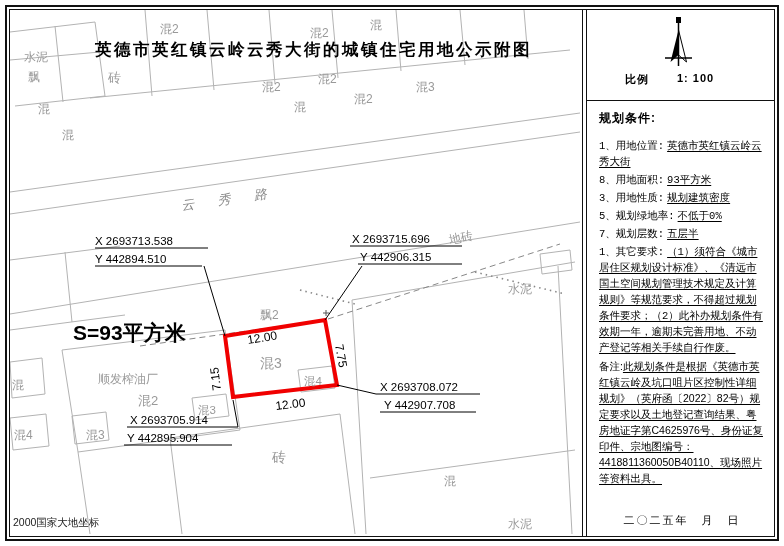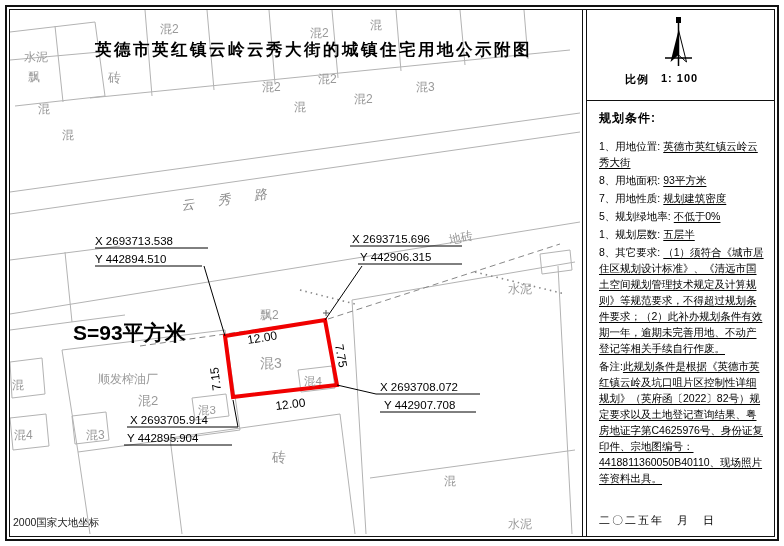--- a/index.html
+++ b/index.html
@@ -7,28 +7,28 @@
         font-family:"Liberation Sans","DejaVu Sans",sans-serif;color:#000;}
   .frame-outer{position:absolute;inset:5px;border:2px solid #111;}
   .frame-inner{position:absolute;inset:2px;border:1px solid #111;display:flex;}
   .map-area{position:relative;width:572px;border-right:1px solid #111;background:#fff;}
   .map-area svg{display:block;}
   .panel{position:relative;flex:1;border-left:1px solid #111;margin-left:3px;
          display:flex;flex-direction:column;background:#fff;}
   .panel-top{position:relative;height:90px;border-bottom:1px solid #111;}
   .compass{position:absolute;left:62px;top:6px;}
   .scale-row{position:absolute;left:38px;top:62px;font-size:11px;font-weight:bold;
-             display:flex;gap:12px;letter-spacing:1px;}
+             display:flex;gap:28px;letter-spacing:1px;}
   .panel-body{flex:1;padding:9px 9px 6px 12px;font-size:10.5px;line-height:16px;}
   .heading{font-weight:bold;font-size:12px;margin-bottom:12px;letter-spacing:1px;}
-  .item{margin-bottom:2px;}
+  .item{margin-bottom:2px;font-family:Liberation Mono, monospace;}
   .item .lbl{margin-right:3px;}
   .uline{text-decoration:underline;text-underline-offset:2px;}
   .note{}
-  .date-line{margin-top:26px;font-size:11px;letter-spacing:2px;}
+  .date-line{margin-top:26px;text-align:center;font-size:11px;letter-spacing:2px;}
   
   text{font-family:"Liberation Sans","DejaVu Sans",sans-serif;}
   .t-gray{fill:#999;}
 </style>
 </head>
 <body>
 
 <div class="page">
   <div class="frame-outer">
     <div class="frame-inner">
@@ -183,30 +183,30 @@
         <div class="panel-body">
           <div class="heading">规划条件:</div>
 
           <div class="item">
             <span class="lbl">1、用地位置:</span><span class="uline">英德市英红镇云岭云秀大街</span>
           </div>
           <div class="item">
             <span class="lbl">8、用地面积:</span><span class="uline">93平方米</span>
           </div>
           <div class="item">
-            <span class="lbl">7、用地性质:</span><span class="uline">规划建筑密度</span>
+            <span class="lbl">3、用地性质:</span><span class="uline">规划建筑密度</span>
           </div>
           <div class="item">
             <span class="lbl">5、规划绿地率:</span><span class="uline">不低于0%</span>
           </div>
           <div class="item">
-            <span class="lbl">1、规划层数:</span><span class="uline">五层半</span>
-          </div>
-          <div class="item">
-            <span class="lbl">8、其它要求:</span><span class="uline">（1）须符合《城市居住区规划设计标准》、《清远市国土空间规划管理技术规定及计算规则》等规范要求，不得超过规划条件要求；（2）此补办规划条件有效期一年，逾期未完善用地、不动产登记等相关手续自行作废。</span>
+            <span class="lbl">7、规划层数:</span><span class="uline">五层半</span>
+          </div>
+          <div class="item">
+            <span class="lbl">1、其它要求:</span><span class="uline">（1）须符合《城市居住区规划设计标准》、《清远市国土空间规划管理技术规定及计算规则》等规范要求，不得超过规划条件要求；（2）此补办规划条件有效期一年，逾期未完善用地、不动产登记等相关手续自行作废。</span>
           </div>
 
           <div class="note">
             <span class="lbl">备注:</span><span class="uline">此规划条件是根据《英德市英红镇云岭及坑口咀片区控制性详细规划》（英府函〔2022〕82号）规定要求以及土地登记查询结果、粤房地证字第C4625976号、身份证复印件、宗地图编号：4418811360050B40110、现场照片等资料出具。</span>
           </div>
 
           <div class="date-line">二〇二五年　月　日</div>
         </div>
       </div>
 

